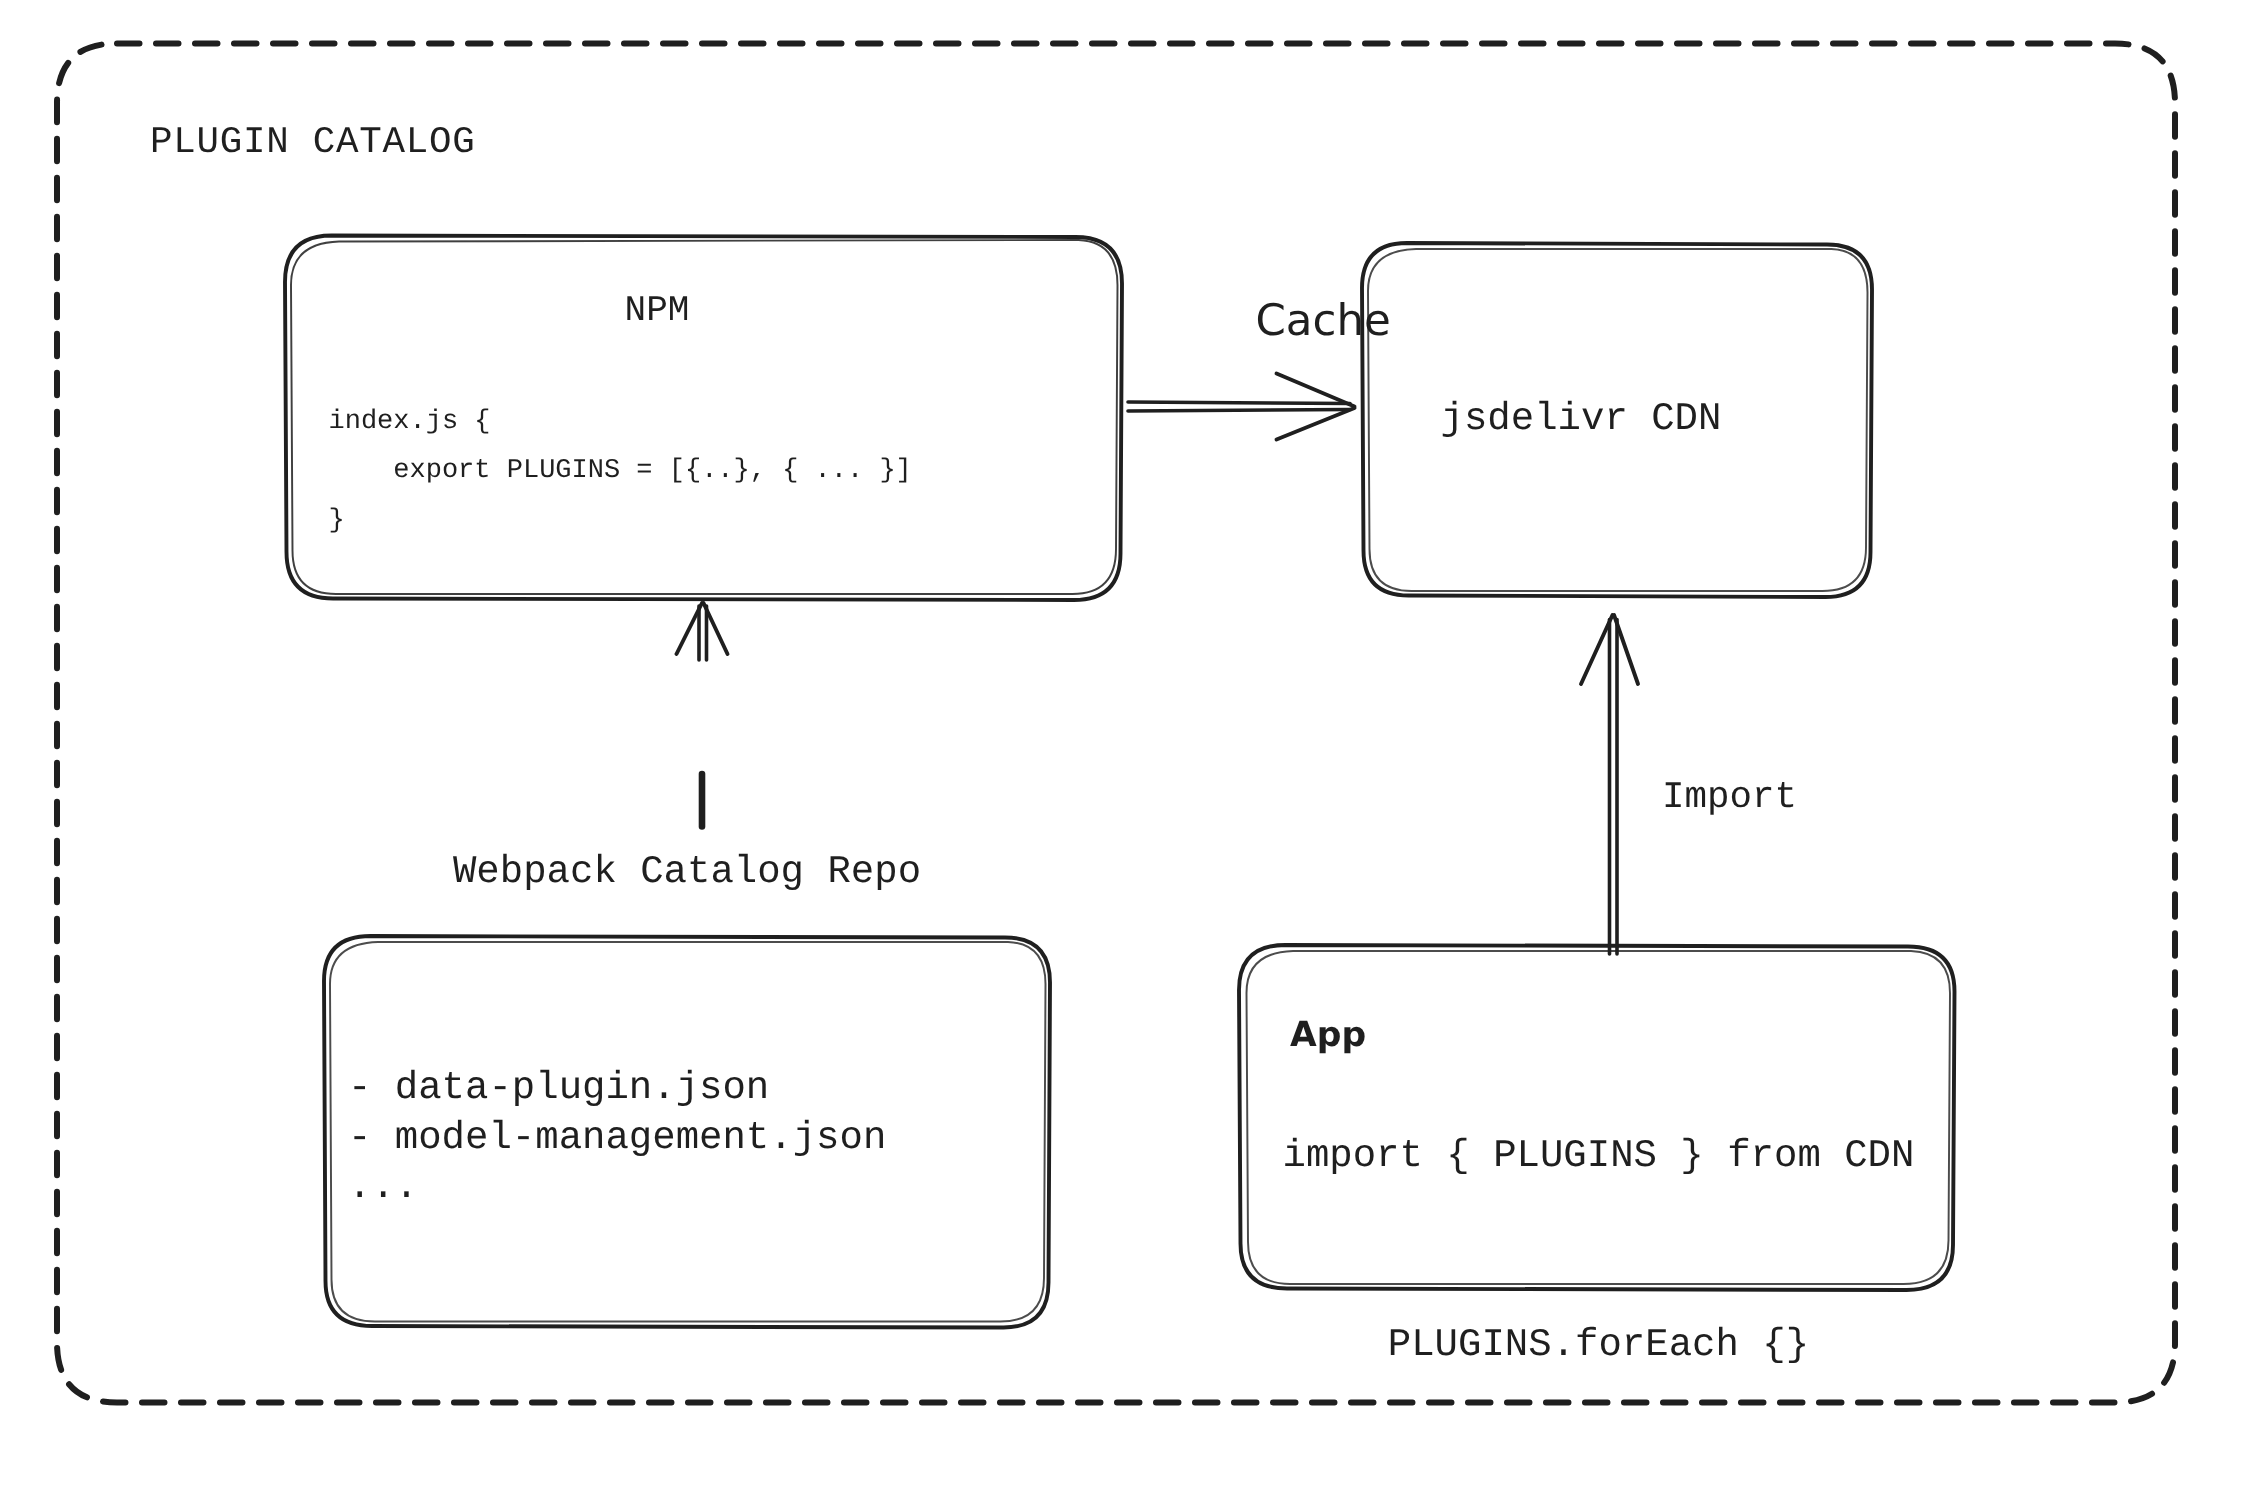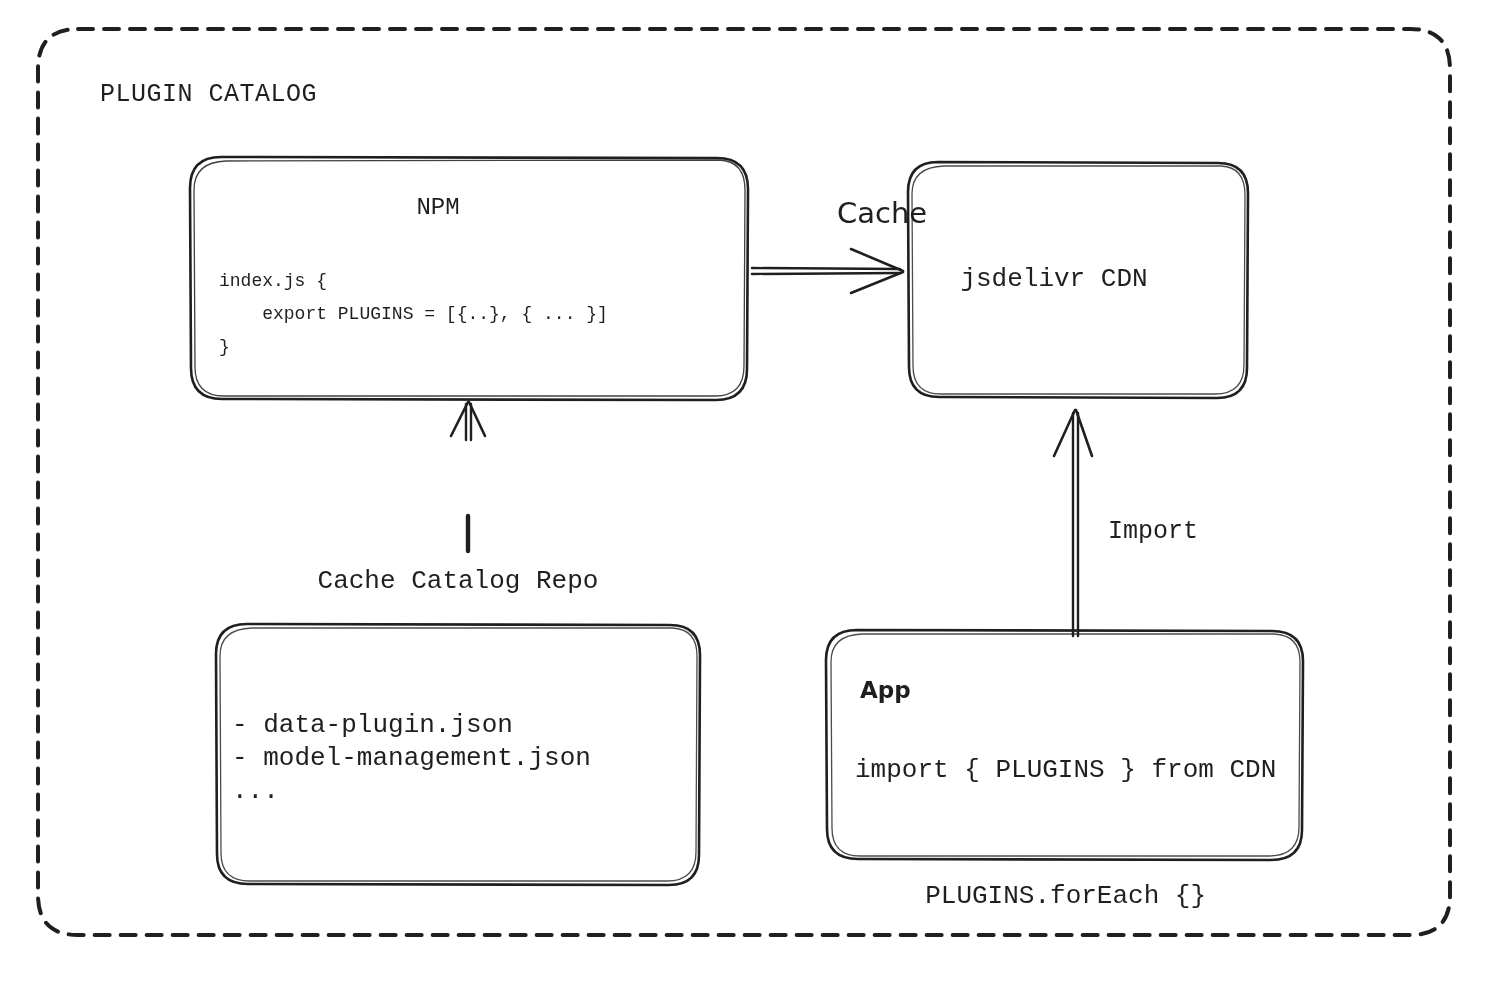--- a/index.html
+++ b/index.html
@@ -188,21 +188,21 @@
     export PLUGINS = [{..}, { ... }]
 }</div>
 
   <div class="txt mono" id="cdn-title">jsdelivr CDN</div>
 
   <div class="txt sans" id="cache-label">Cache</div>
 
 
   <div class="txt mono" id="import-label">Import</div>
 
-  <div class="txt mono" id="repo-caption">Cache Catalog Repo</div>
+  <div class="txt mono" id="repo-caption">Webpack Catalog Repo</div>
   <div class="txt mono" id="repo-list">- data-plugin.json
 - model-management.json
 ...</div>
 
   <div class="txt sans" id="app-title">App</div>
   <div class="txt mono" id="app-code">import { PLUGINS } from CDN
 
 PLUGINS.forEach {}</div>
 
 </div>

